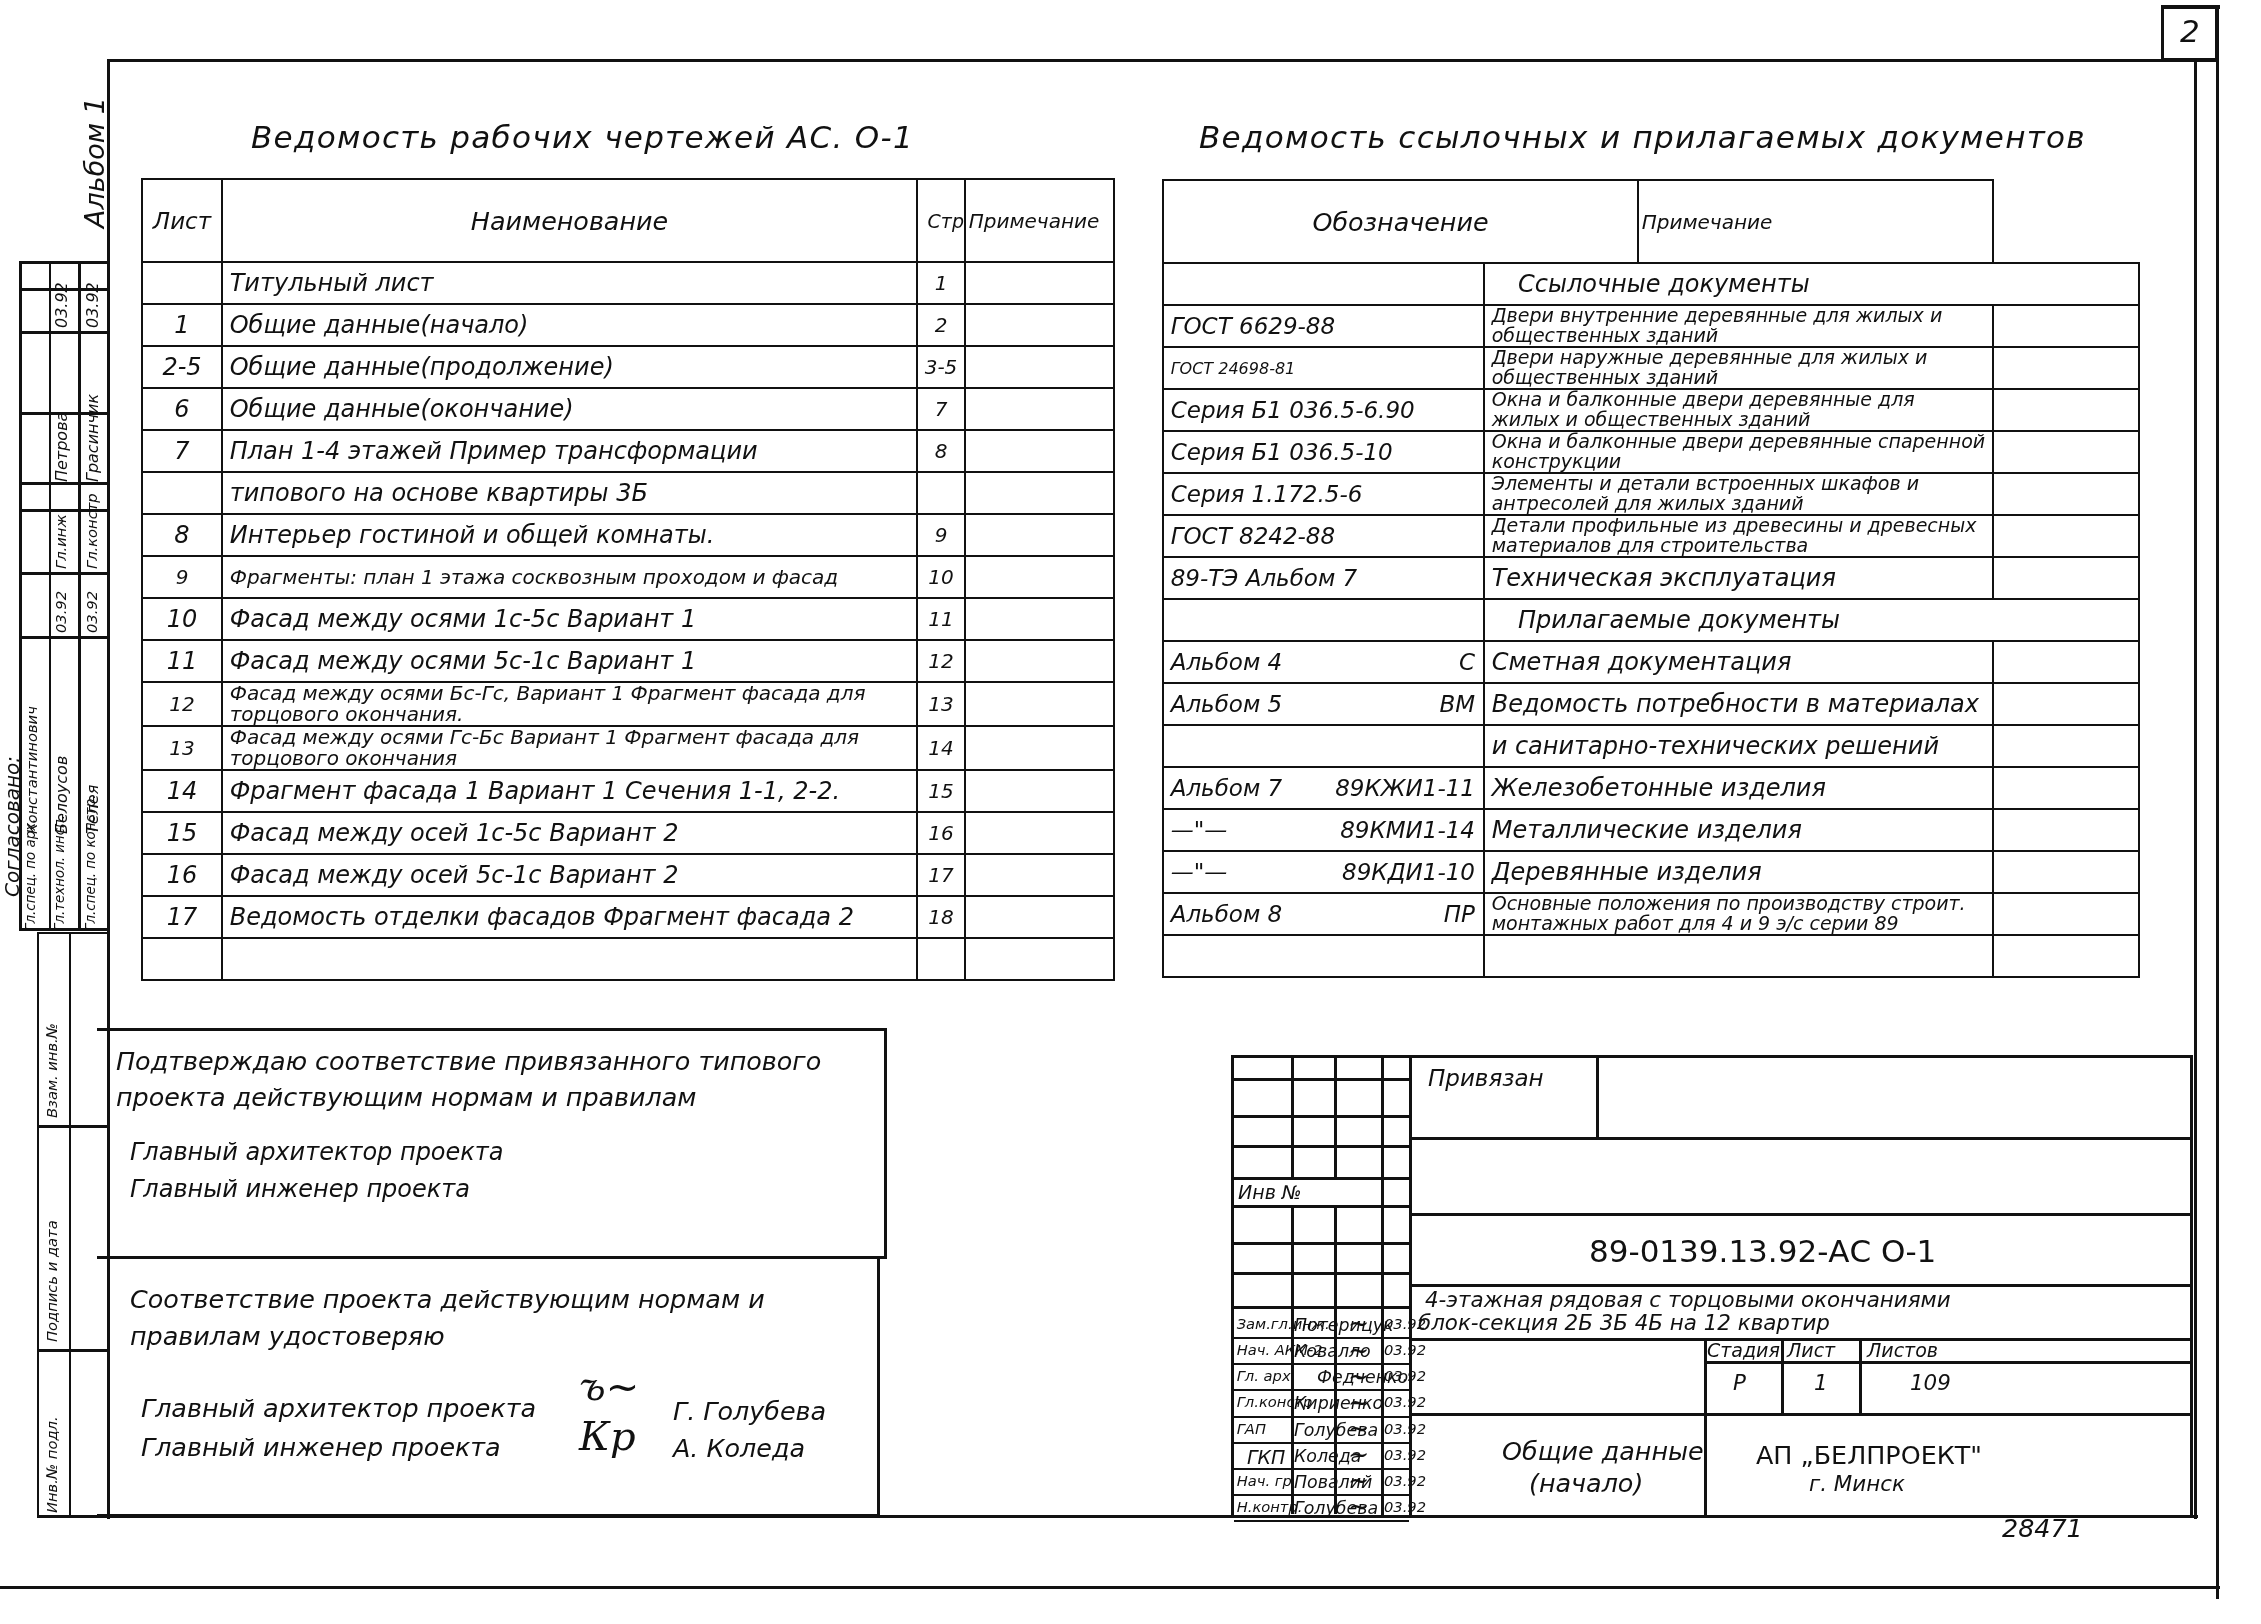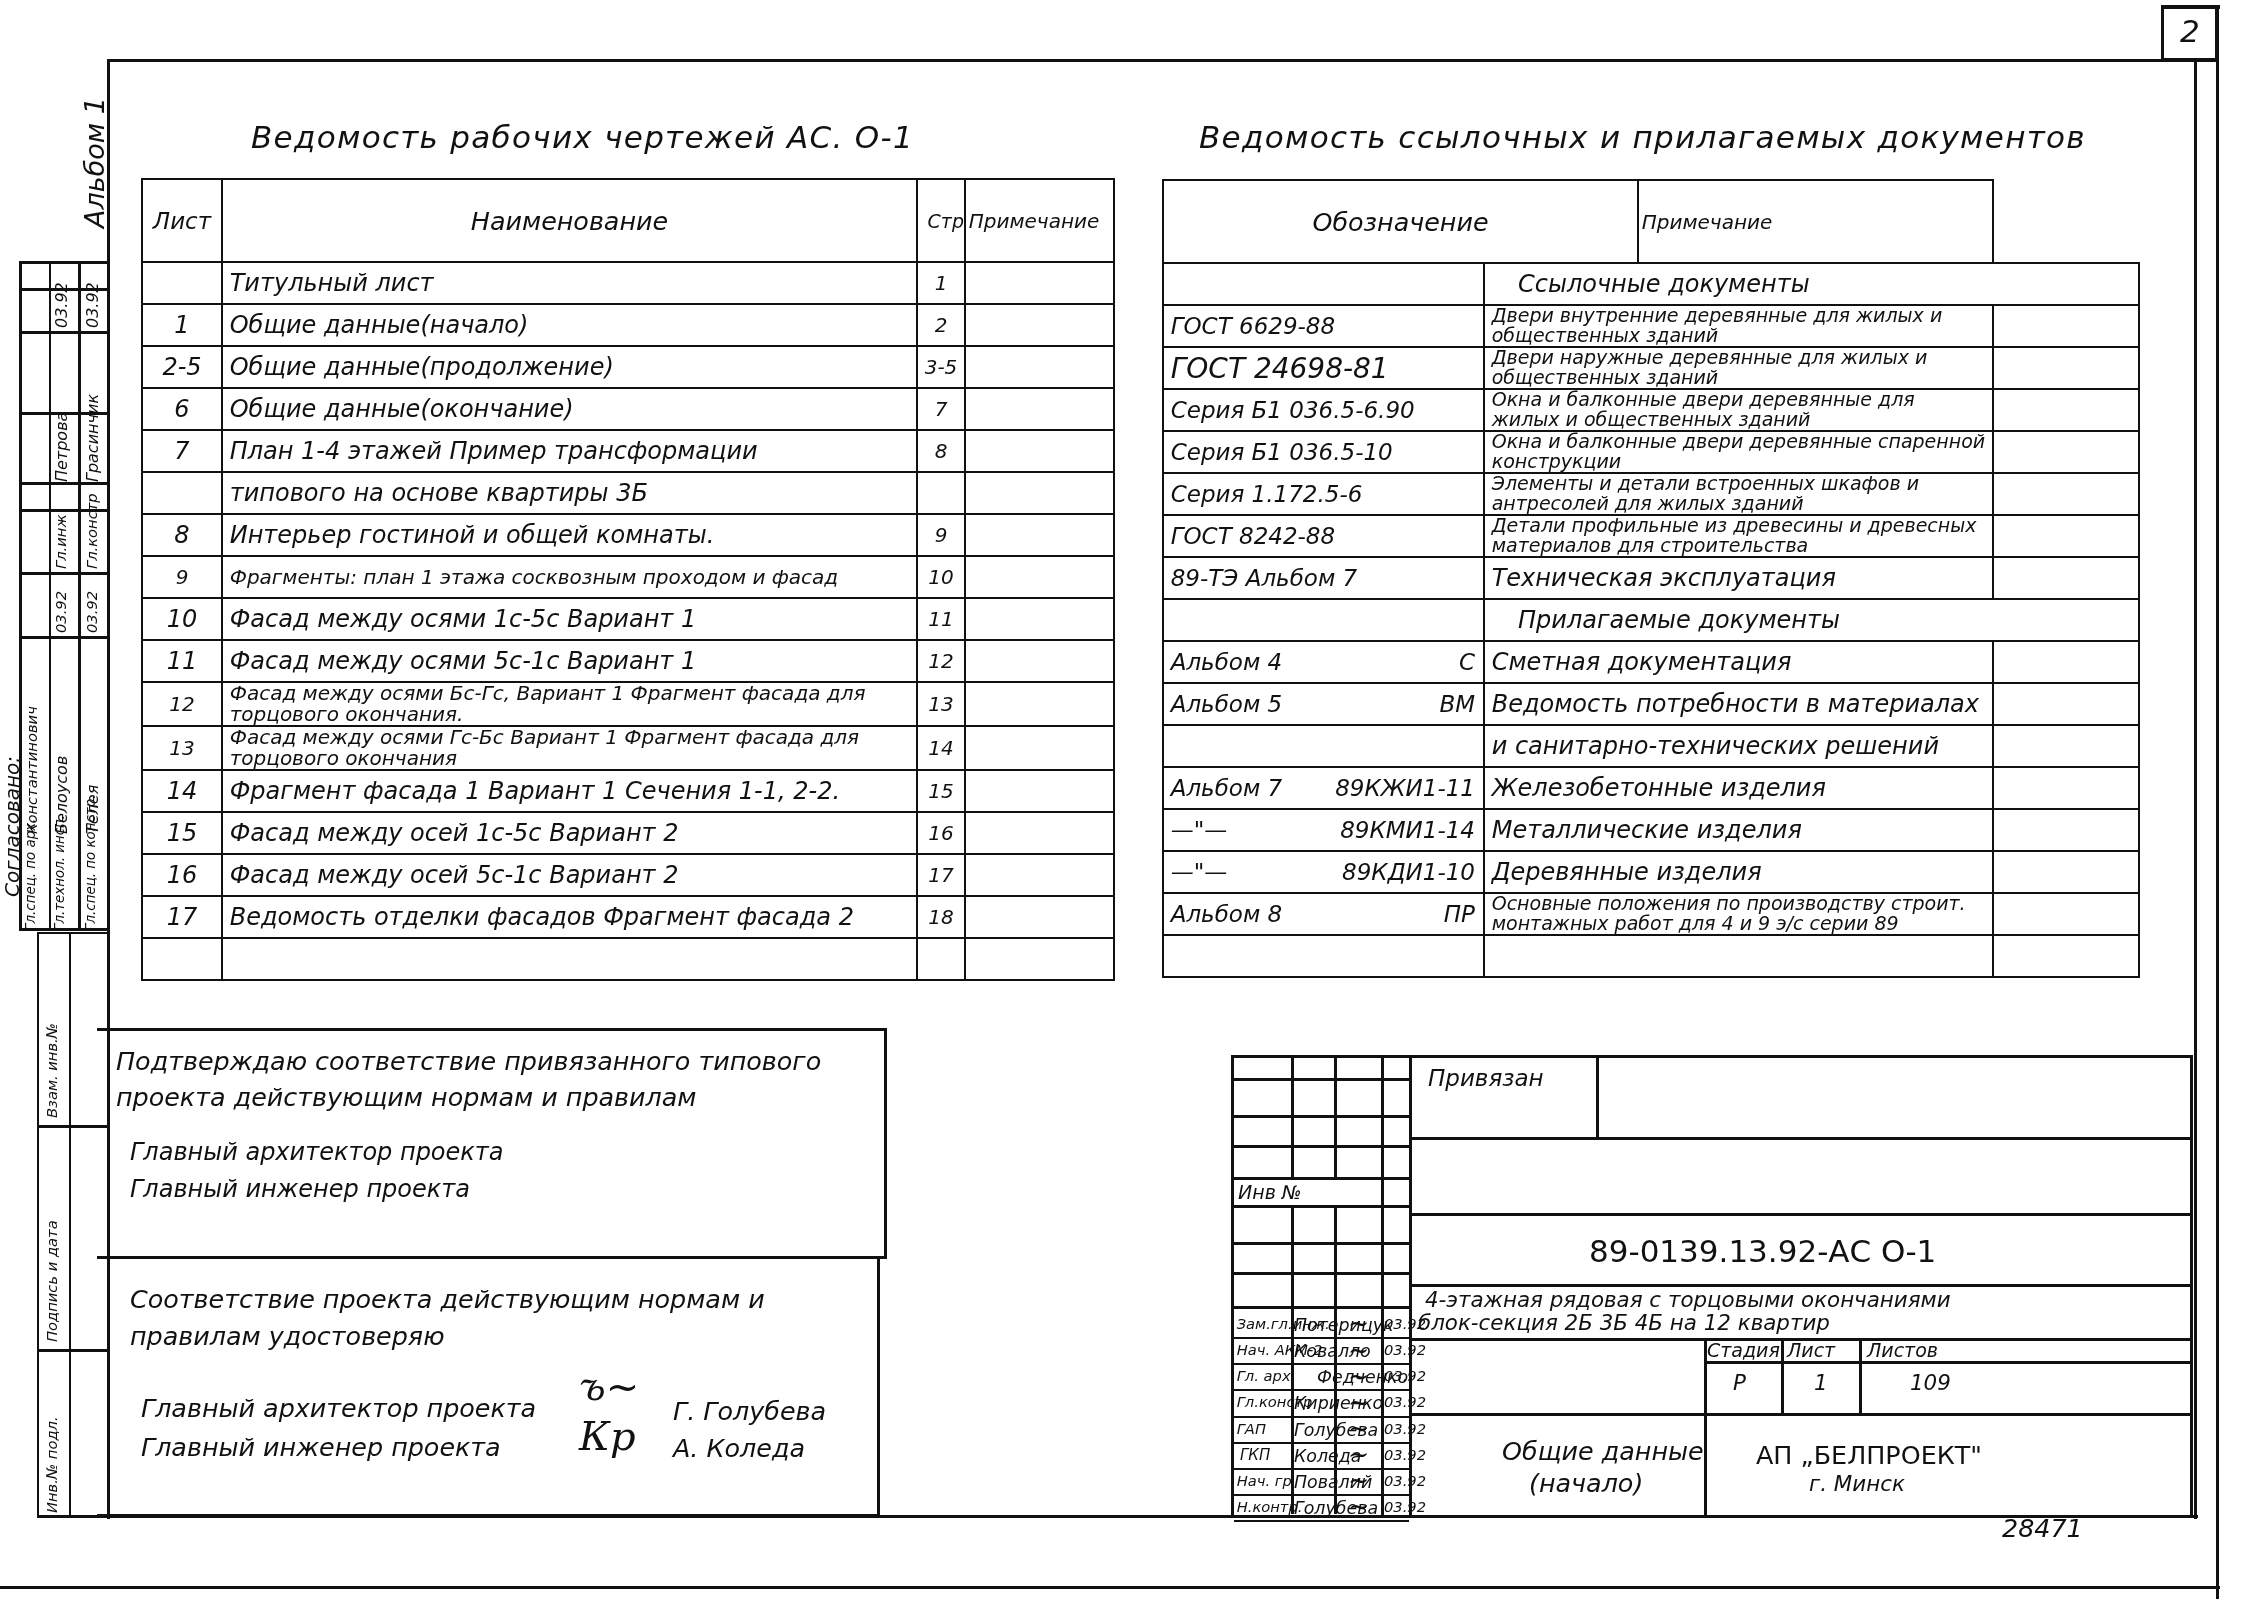--- a/index.html
+++ b/index.html
@@ -213,21 +213,21 @@
       <tr style="height: 42px;">
         <td colspan="1" style="width: 321px;"></td>
         <td colspan="3" style="font-size: 24px; padding-left: 33px; margin-left: 27px;">Ссылочные документы</td>
       </tr>
       <tr style="height: 42px;">
         <td style="font-size: 23px; position: relative;"><span>ГОСТ 6629-88</span><span style="position: absolute; right: 8px;"></span></td>
         <td colspan="2" class="two" style="font-size: 19px;">Двери внутренние деревянные для жилых и общественных зданий</td>
         <td></td>
       </tr>
       <tr style="height: 42px;">
-        <td style="font-size: 28px; position: relative;"><span>ГОСТ 24698-81</span><span style="position: absolute; right: 8px;"></span></td>
+        <td style="font-size: 16px; position: relative;"><span>ГОСТ 24698-81</span><span style="position: absolute; right: 8px;"></span></td>
         <td colspan="2" class="two" style="font-size: 19px;">Двери наружные деревянные для жилых и общественных зданий</td>
         <td></td>
       </tr>
       <tr style="height: 42px;">
         <td style="font-size: 23px; position: relative;"><span>Серия Б1 036.5-6.90</span><span style="position: absolute; right: 8px;"></span></td>
         <td colspan="2" class="two" style="font-size: 19px;">Окна и балконные двери деревянные для жилых и общественных зданий</td>
         <td></td>
       </tr>
       <tr style="height: 42px;">
         <td style="font-size: 23px; position: relative; border-radius: 15px;"><span>Серия Б1 036.5-10</span><span style="position: absolute; right: 8px;"></span></td>
@@ -367,21 +367,21 @@
         <div class="txt" style="left: 150px; top: 335px; font-size: 14.7px;">03.92</div>
         <div class="txt sig" style="left: 114px; top: 329px; font-size: 25.4px;">~</div>
       </div>
       <div>
         <div class="txt" style="left: 2.7px; top: 362px; font-size: 14.7px;">ГАП</div>
         <div class="txt" style="left: 60px; top: 362px; font-size: 17.4px;">Голубева</div>
         <div class="txt" style="left: 150px; top: 362px; font-size: 14.7px;">03.92</div>
         <div class="txt sig" style="left: 114px; top: 355px; font-size: 25.4px;">~</div>
       </div>
       <div>
-        <div class="txt" style="left: 6px; top: 388px; font-size: 15px;">ГКП</div>
+        <div class="txt" style="left: 13px; top: 388px; font-size: 19px;">ГКП</div>
         <div class="txt" style="left: 60px; top: 388px; font-size: 17.4px;">Коледа</div>
         <div class="txt" style="left: 150px; top: 388px; font-size: 14.7px;">03.92</div>
         <div class="txt sig" style="left: 114px; top: 381px; font-size: 25.4px;">~</div>
       </div>
       <div>
         <div class="txt" style="left: 2.7px; top: 414px; font-size: 14.7px;">Нач. гр</div>
         <div class="txt" style="left: 60px; top: 414px; font-size: 17.4px;">Повалий</div>
         <div class="txt" style="left: 150px; top: 414px; font-size: 14.7px;">03.92</div>
         <div class="txt sig" style="left: 114px; top: 407px; font-size: 25.4px;">~</div>
       </div>

